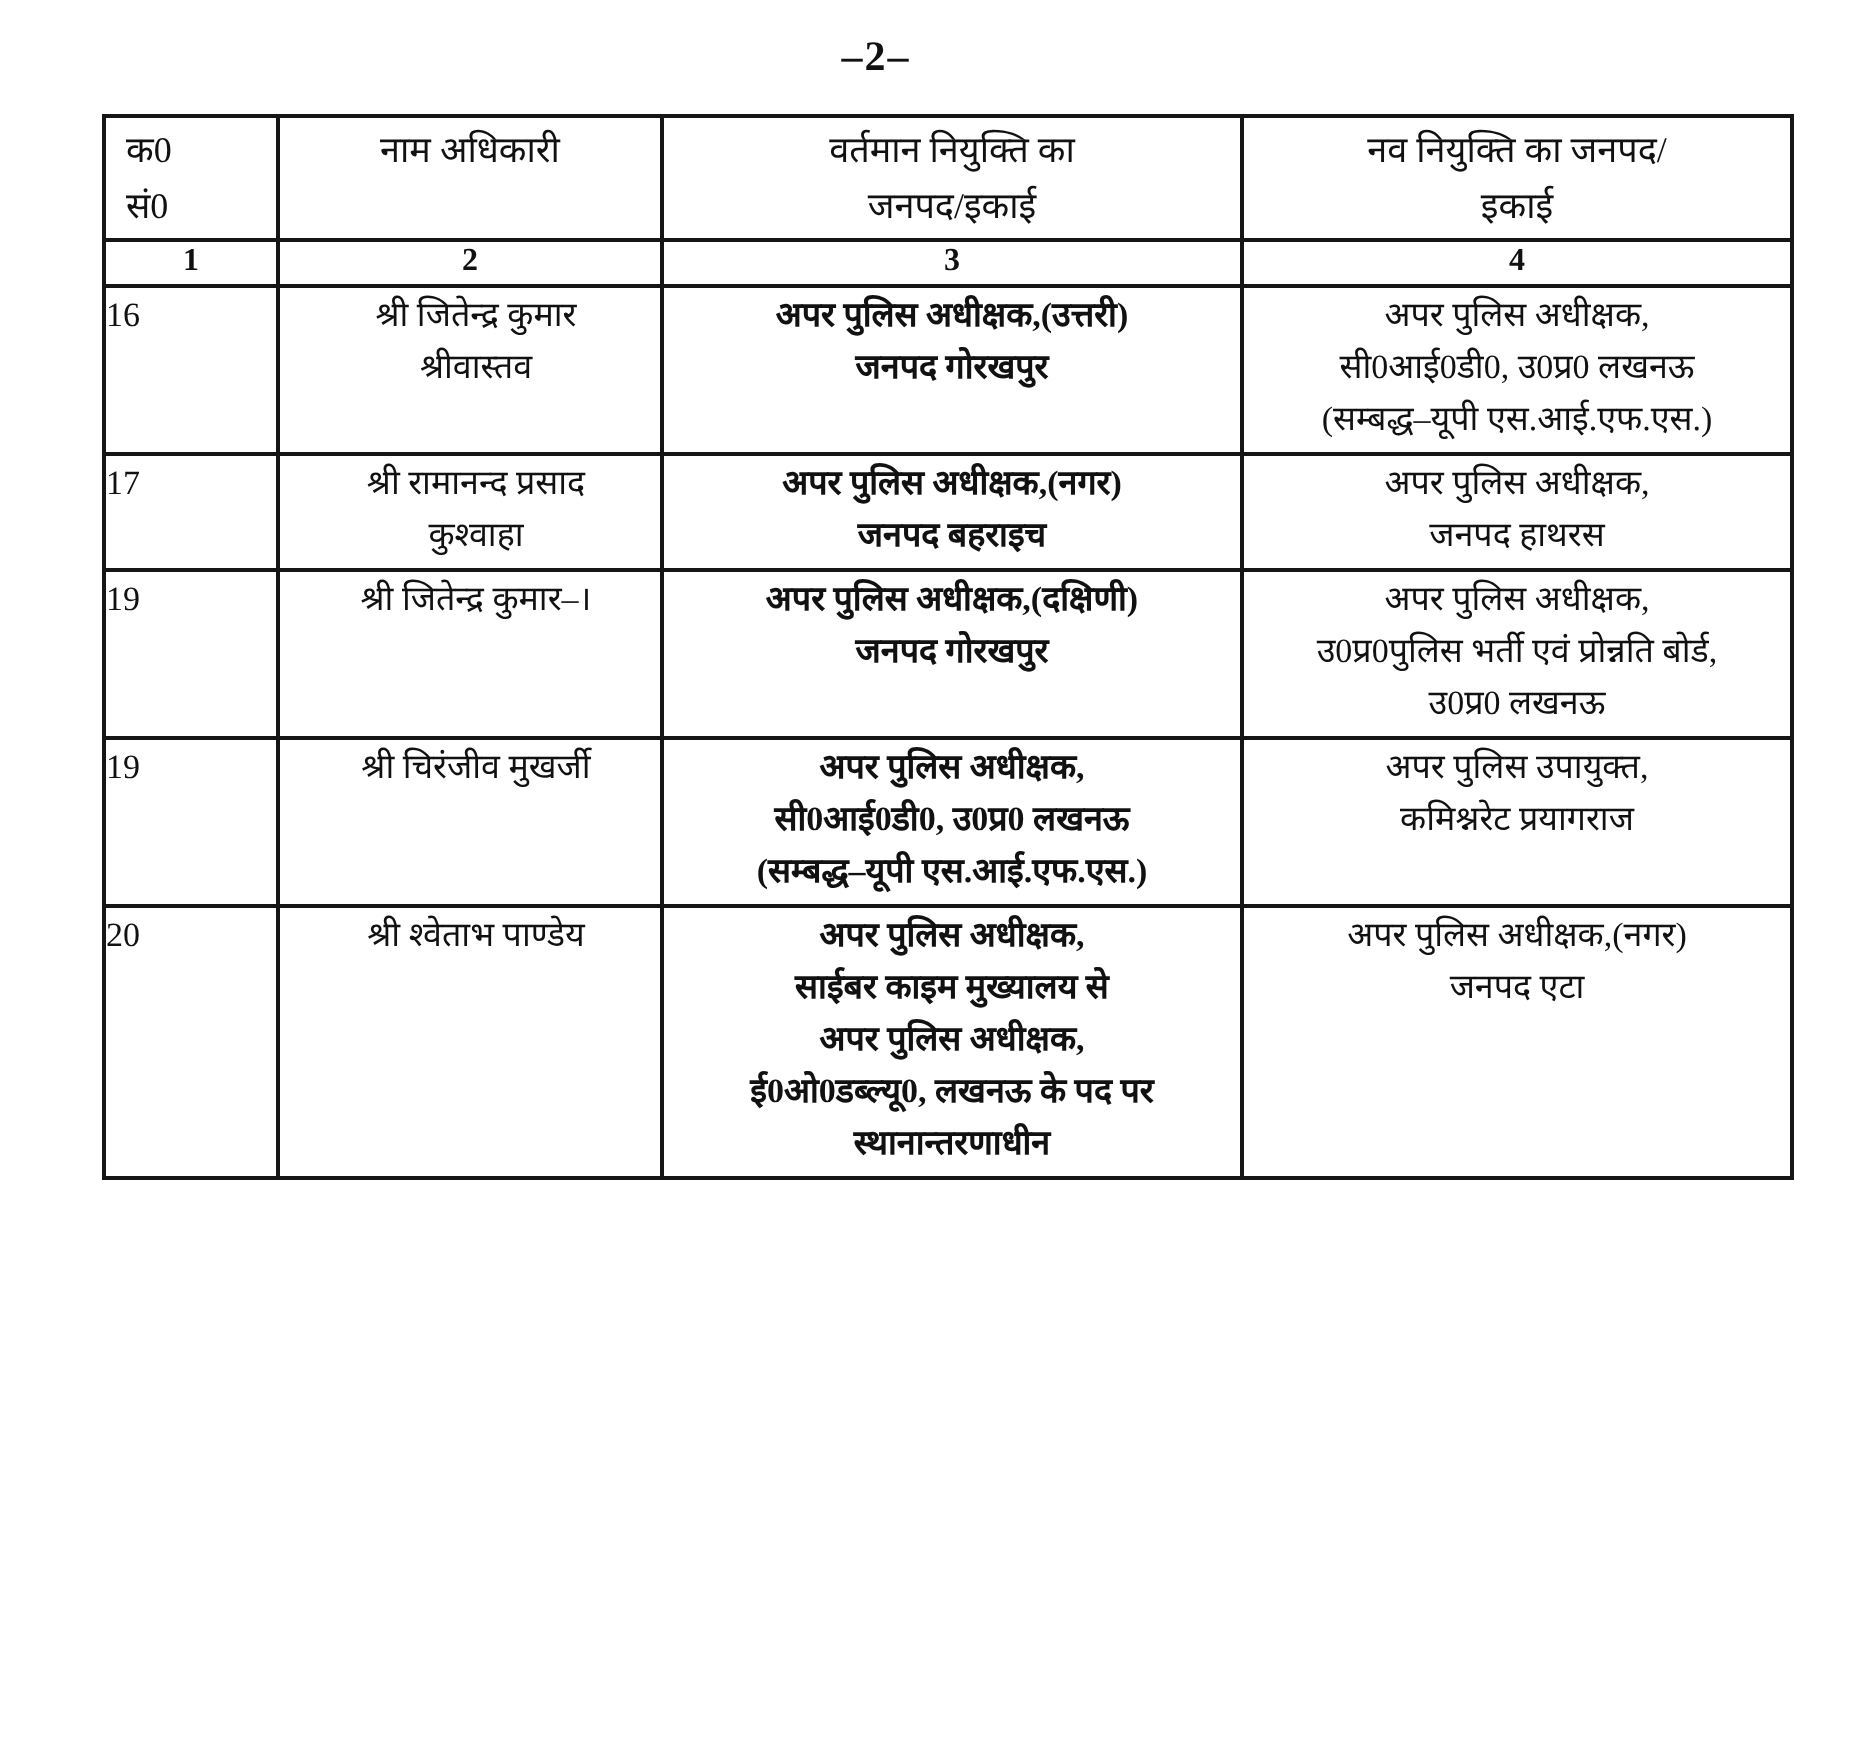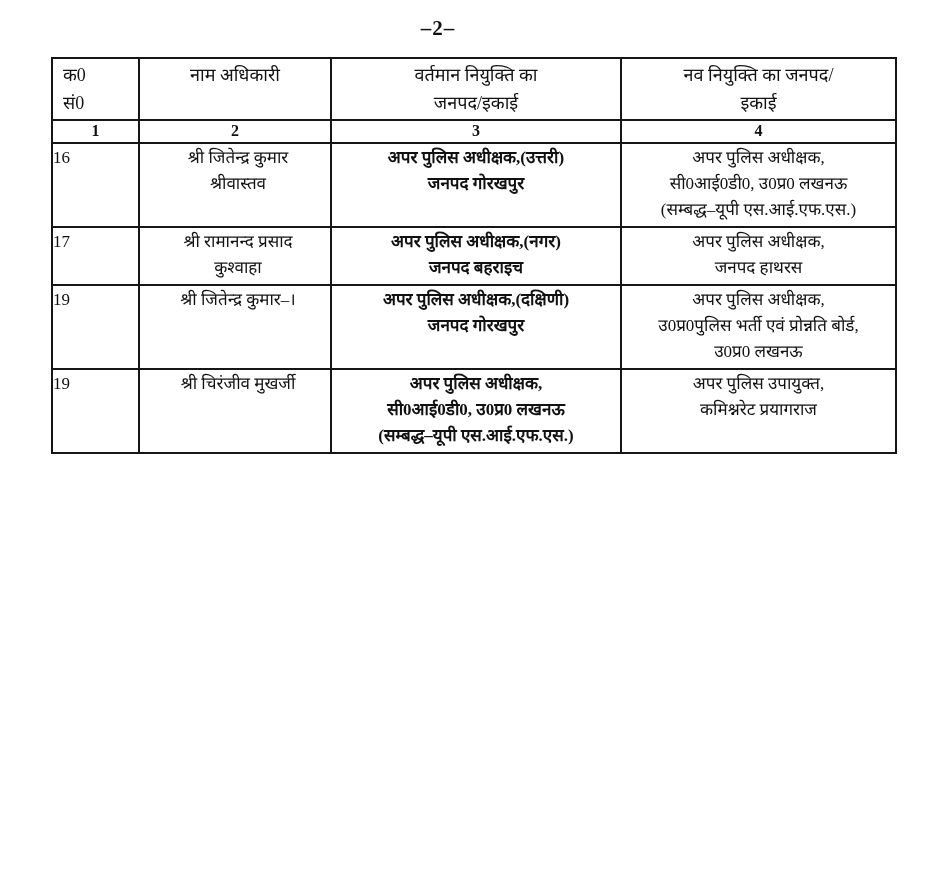--- a/index.html
+++ b/index.html
@@ -131,14 +131,25 @@
     </tr>
     <tr>
       <td class="sn">19</td>
       <td class="name">श्री चिरंजीव मुखर्जी</td>
       <td class="cur">अपर पुलिस अधीक्षक,
 सी0आई0डी0, उ0प्र0 लखनऊ
 (सम्बद्ध–यूपी एस.आई.एफ.एस.)</td>
       <td class="nxt">अपर पुलिस उपायुक्त,
 कमिश्नरेट प्रयागराज</td>
     </tr>
+    <tr>
+      <td class="sn">20</td>
+      <td class="name">श्री श्वेताभ पाण्डेय</td>
+      <td class="cur">अपर पुलिस अधीक्षक,
+साईबर काइम मुख्यालय से
+अपर पुलिस अधीक्षक,
+ई0ओ0डब्ल्यू0, लखनऊ के पद पर
+स्थानान्तरणाधीन</td>
+      <td class="nxt">अपर पुलिस अधीक्षक,(नगर)
+जनपद एटा</td>
+    </tr>
   </tbody>
 </table>
 
 </body></html>

